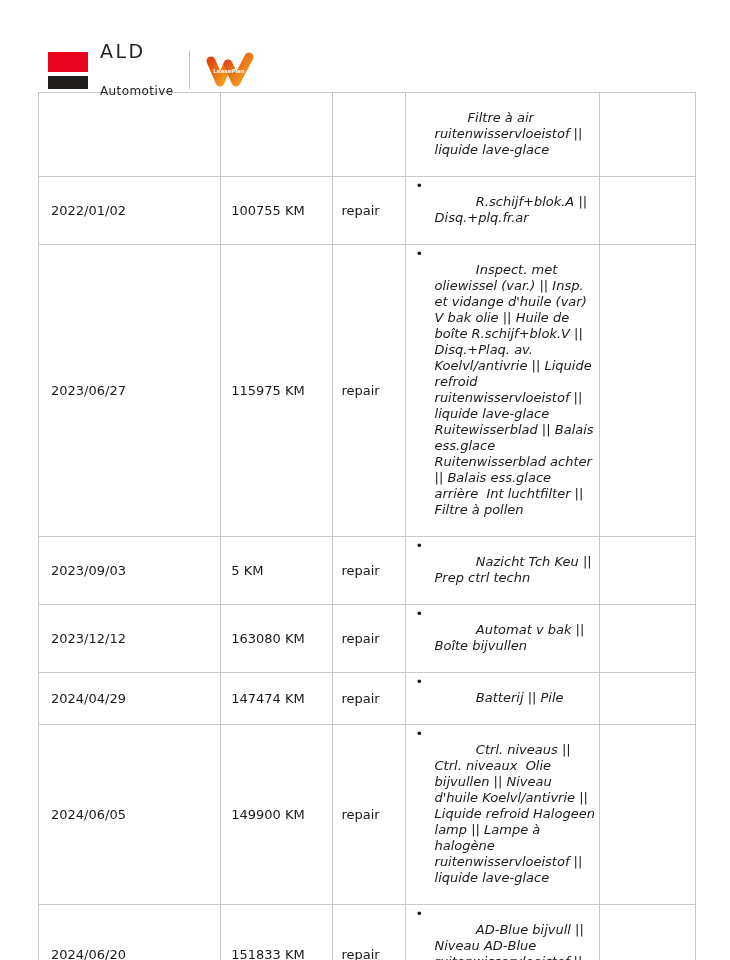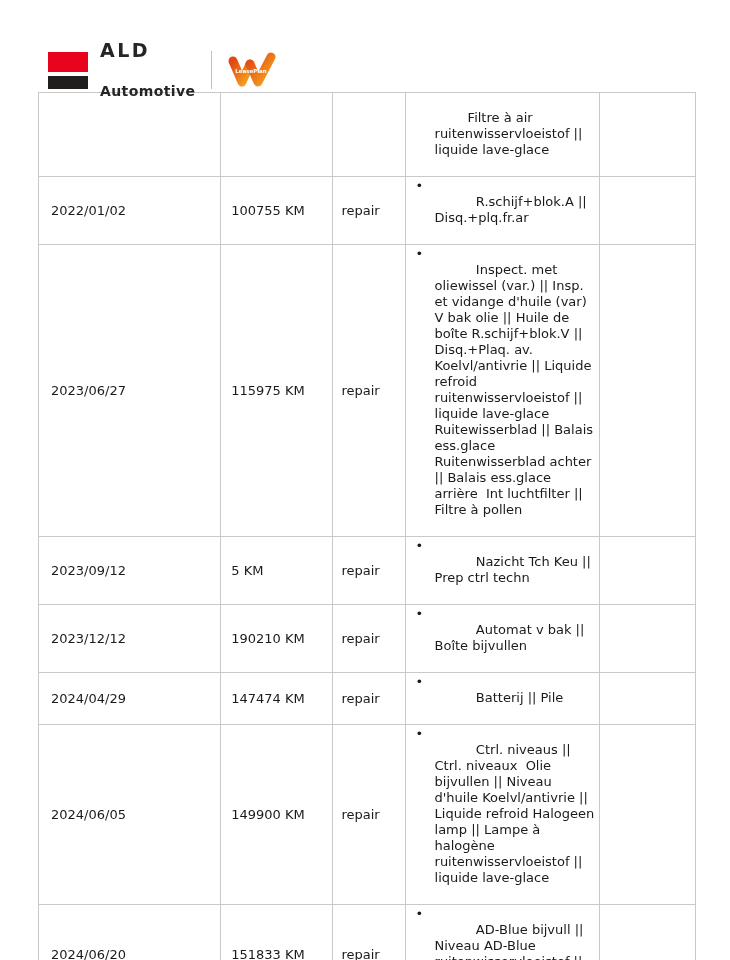--- a/index.html
+++ b/index.html
@@ -21,24 +21,24 @@
   .ald-mark {
     width: 40px; height: 37px;
     display: flex; flex-direction: column;
     flex: 0 0 auto;
   }
   .ald-mark .sq-red   { height: 20px; background: var(--brand-red, #e9041e); }
   .ald-mark .sq-white { height: 4px;  background: #ffffff; }
   .ald-mark .sq-black { height: 13px; background: var(--brand-black, #211e1e); }
   .brand-text { margin-left: 12px; line-height: 1.05; }
   .brand-primary {
-    font-size: 19px; font-weight: bold; letter-spacing: 2.5px; color: #252525;
+    font-size: 19px; font-weight: normal; letter-spacing: 2.5px; color: #252525;
   }
   .brand-secondary {
-    font-size: 14px; font-weight: bold; letter-spacing: 0.4px; color: #252525; margin-top: 23px;
+    font-size: 12px; font-weight: normal; letter-spacing: 0.4px; color: #252525; margin-top: 23px;
   }
   .brand-sep {
     width: 1px; height: 38px; background: #bfbfbf;
     margin: 0 14px 0 16px; flex: 0 0 auto;
   }
   .partner-logo { flex: 0 0 auto; }
 
   
   table.service-table {
     border-collapse: collapse;
@@ -49,21 +49,21 @@
   .service-table td {
     border: 1px solid #c9c9c9;
     vertical-align: middle;
     font-size: 13px;
     line-height: 16px;
     overflow: hidden;
   }
   .service-table td.c-date    { padding: 1px 6px 1px 12px; }
   .service-table td.c-mileage { padding: 1px 6px 1px 10px; }
   .service-table td.c-type    { padding: 1px 4px 1px 8px; }
-  .service-table td.c-desc    { padding: 1px 3px 2px 0; }
+  .service-table td.c-desc    { padding: 1px 3px 2px 0; font-style: italic; }
   .service-table td.c-extra   { padding: 1px; }
 
   .desc-item {
     position: relative;
     padding-left: 29px;
     white-space: pre-wrap;
   }
   .desc-bullet {
     position: absolute;
     left: 10px; top: 0;
@@ -145,33 +145,33 @@
     <td class="c-mileage">115975 KM</td>
     <td class="c-type">repair</td>
     <td class="c-desc">
       <div class="desc-item">
         <span class="desc-bullet">•</span><span>  Inspect. met oliewissel (var.) || Insp. et vidange d'huile (var)  V bak olie || Huile de boîte R.schijf+blok.V || Disq.+Plaq. av. Koelvl/antivrie || Liquide refroid ruitenwisservloeistof || liquide lave-glace Ruitewisserblad || Balais ess.glace Ruitenwisserblad achter || Balais ess.glace arrière  Int luchtfilter || Filtre à pollen</span>
       </div>
     </td>
     <td class="c-extra"></td>
   </tr>
       <tr>
-    <td class="c-date">2023/09/12</td>
+    <td class="c-date">2023/09/03</td>
     <td class="c-mileage">5 KM</td>
     <td class="c-type">repair</td>
     <td class="c-desc">
       <div class="desc-item">
         <span class="desc-bullet">•</span><span>  Nazicht Tch Keu || Prep ctrl techn</span>
       </div>
     </td>
     <td class="c-extra"></td>
   </tr>
       <tr>
     <td class="c-date">2023/12/12</td>
-    <td class="c-mileage">190210 KM</td>
+    <td class="c-mileage">163080 KM</td>
     <td class="c-type">repair</td>
     <td class="c-desc">
       <div class="desc-item">
         <span class="desc-bullet">•</span><span>  Automat v bak || Boîte bijvullen</span>
       </div>
     </td>
     <td class="c-extra"></td>
   </tr>
       <tr>
     <td class="c-date">2024/04/29</td>

